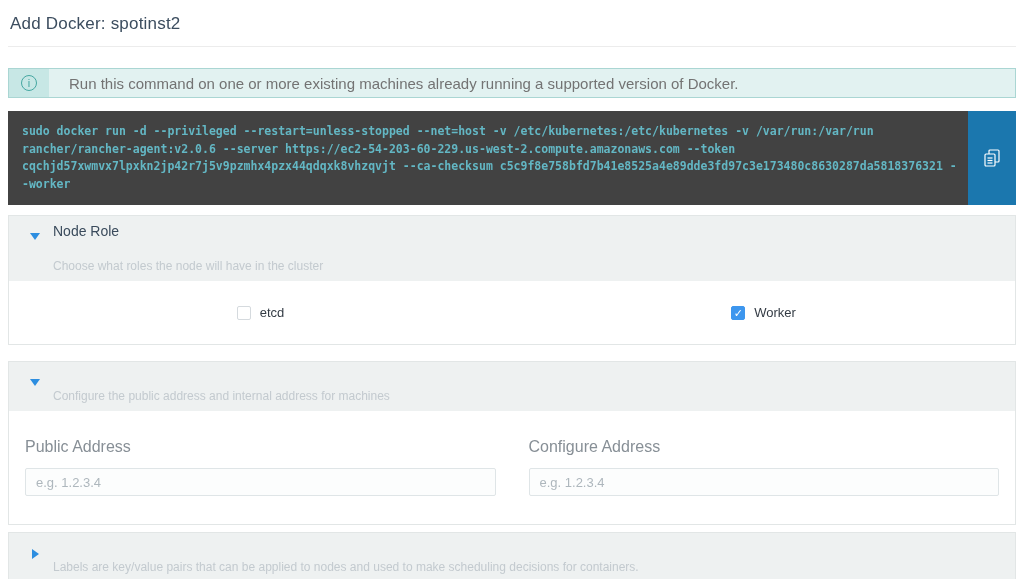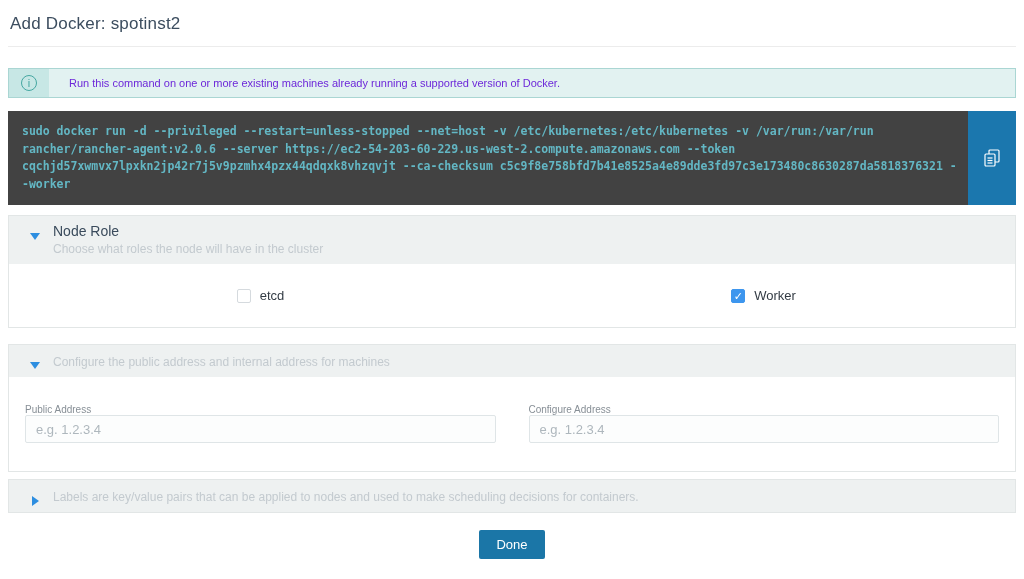--- a/index.html
+++ b/index.html
@@ -44,22 +44,22 @@
     border-radius: 50%;
     font-size: 11px;
     line-height: 14px;
     text-align: center;
     font-style: normal;
   }
   .info-circle::after { content: "i"; }
   .banner-text {
     align-self: center;
     padding-left: 20px;
-    font-size: 11px;
-    color: #6d28d9;
+    font-size: 15px;
+    color: #737373;
   }
 
   
   .command-wrap {
     margin-top: 13px;
     display: flex;
     align-items: stretch;
   }
   .command-code {
     flex: 1;
@@ -101,21 +101,21 @@
     border-top: 7px solid #2d8ee0;
   }
   .section.collapsed .triangle {
     border-top: 5.5px solid transparent;
     border-bottom: 5.5px solid transparent;
     border-left: 7px solid #2d8ee0;
     border-right: none;
     top: 16px; left: 23px;
   }
   .section-title { font-size: 14px; color: #3a4b5c; }
-  .section-subtitle { font-size: 12px; color: #c3cacf; margin-top: 3px; }
+  .section-subtitle { font-size: 12px; color: #c3cacf; margin-top: 20px; }
 
   
   .role-row {
     display: flex;
     background: #ffffff;
     padding: 24px 0;
   }
   .role-option {
     flex: 1;
     display: flex;
@@ -148,21 +148,21 @@
   }
 
   
   .address-row {
     display: grid;
     grid-template-columns: 1fr 1fr;
     column-gap: 33px;
     background: #fff;
     padding: 27px 16px 28px 16px;
   }
-  .field-label { font-size: 10px; color: #878f96; margin-bottom: 0; }
+  .field-label { font-size: 16px; color: #878f96; margin-bottom: 12px; }
   .field-input {
     width: 100%;
     height: 28px;
     border: 1px solid #dfe5e7;
     background: #fcfdfd;
     border-radius: 2px;
     font-family: "Liberation Sans", sans-serif;
     font-size: 13px;
     padding: 0 10px;
     color: #35404a;

